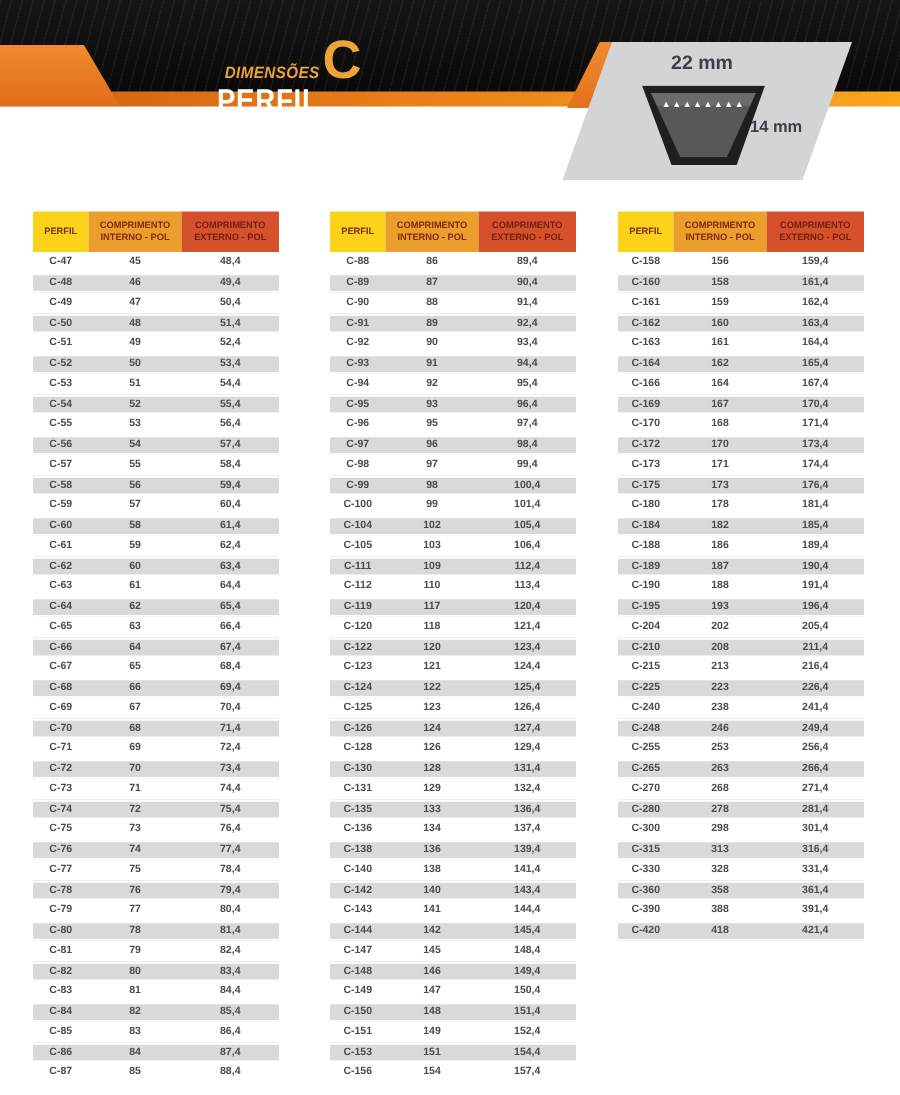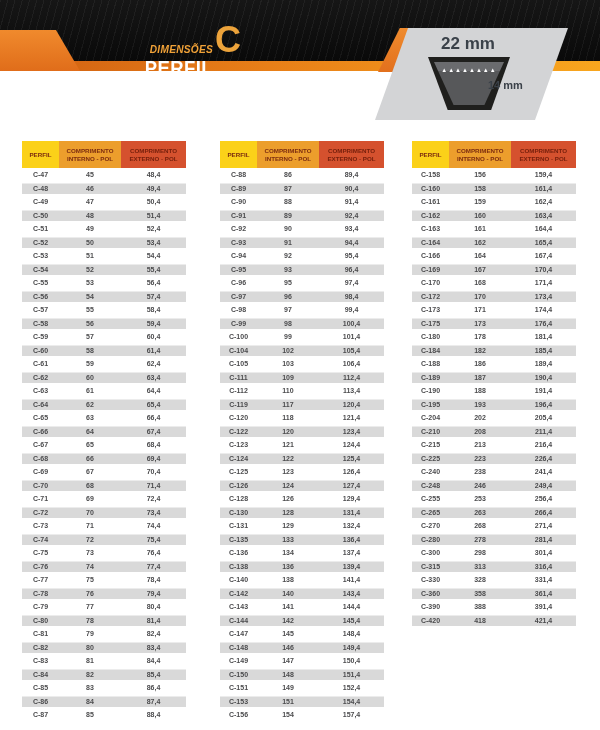--- a/index.html
+++ b/index.html
@@ -55,24 +55,24 @@
     position:absolute;left:6px;top:5px;width:70px;height:43px;
     clip-path:polygon(0 0,100% 0,72% 100%,28% 100%);
     background:linear-gradient(180deg,#6a6b6e 0 9px,#57585a 9px);
   }
   .belt-cords{
     position:absolute;left:0;top:5px;width:100%;text-align:center;
     color:#ffffff;font-size:6px;letter-spacing:1px;line-height:1;
   }
   .label-top{
     position:absolute;left:427px;top:34px;width:82px;text-align:center;
-    font-size:17px;font-weight:700;color:#3a4149;
+    font-size:13px;font-weight:700;color:#3a4149;
   }
   .label-side{
-    position:absolute;left:488px;top:79px;
+    position:absolute;left:500px;top:79px;
     font-size:11px;font-weight:700;color:#3a4149;text-align:center;
   }
   
   .table{position:absolute;top:141px;width:164px}
   #t1{left:22px}#t2{left:220px}#t3{left:412px}
   .thead{display:flex;height:27px}
   .th{
     display:flex;align-items:center;justify-content:center;text-align:center;
     font-size:6.2px;font-weight:700;color:#7c2d10;line-height:1.2;
     text-transform:uppercase;padding:0 3px;box-sizing:border-box;

